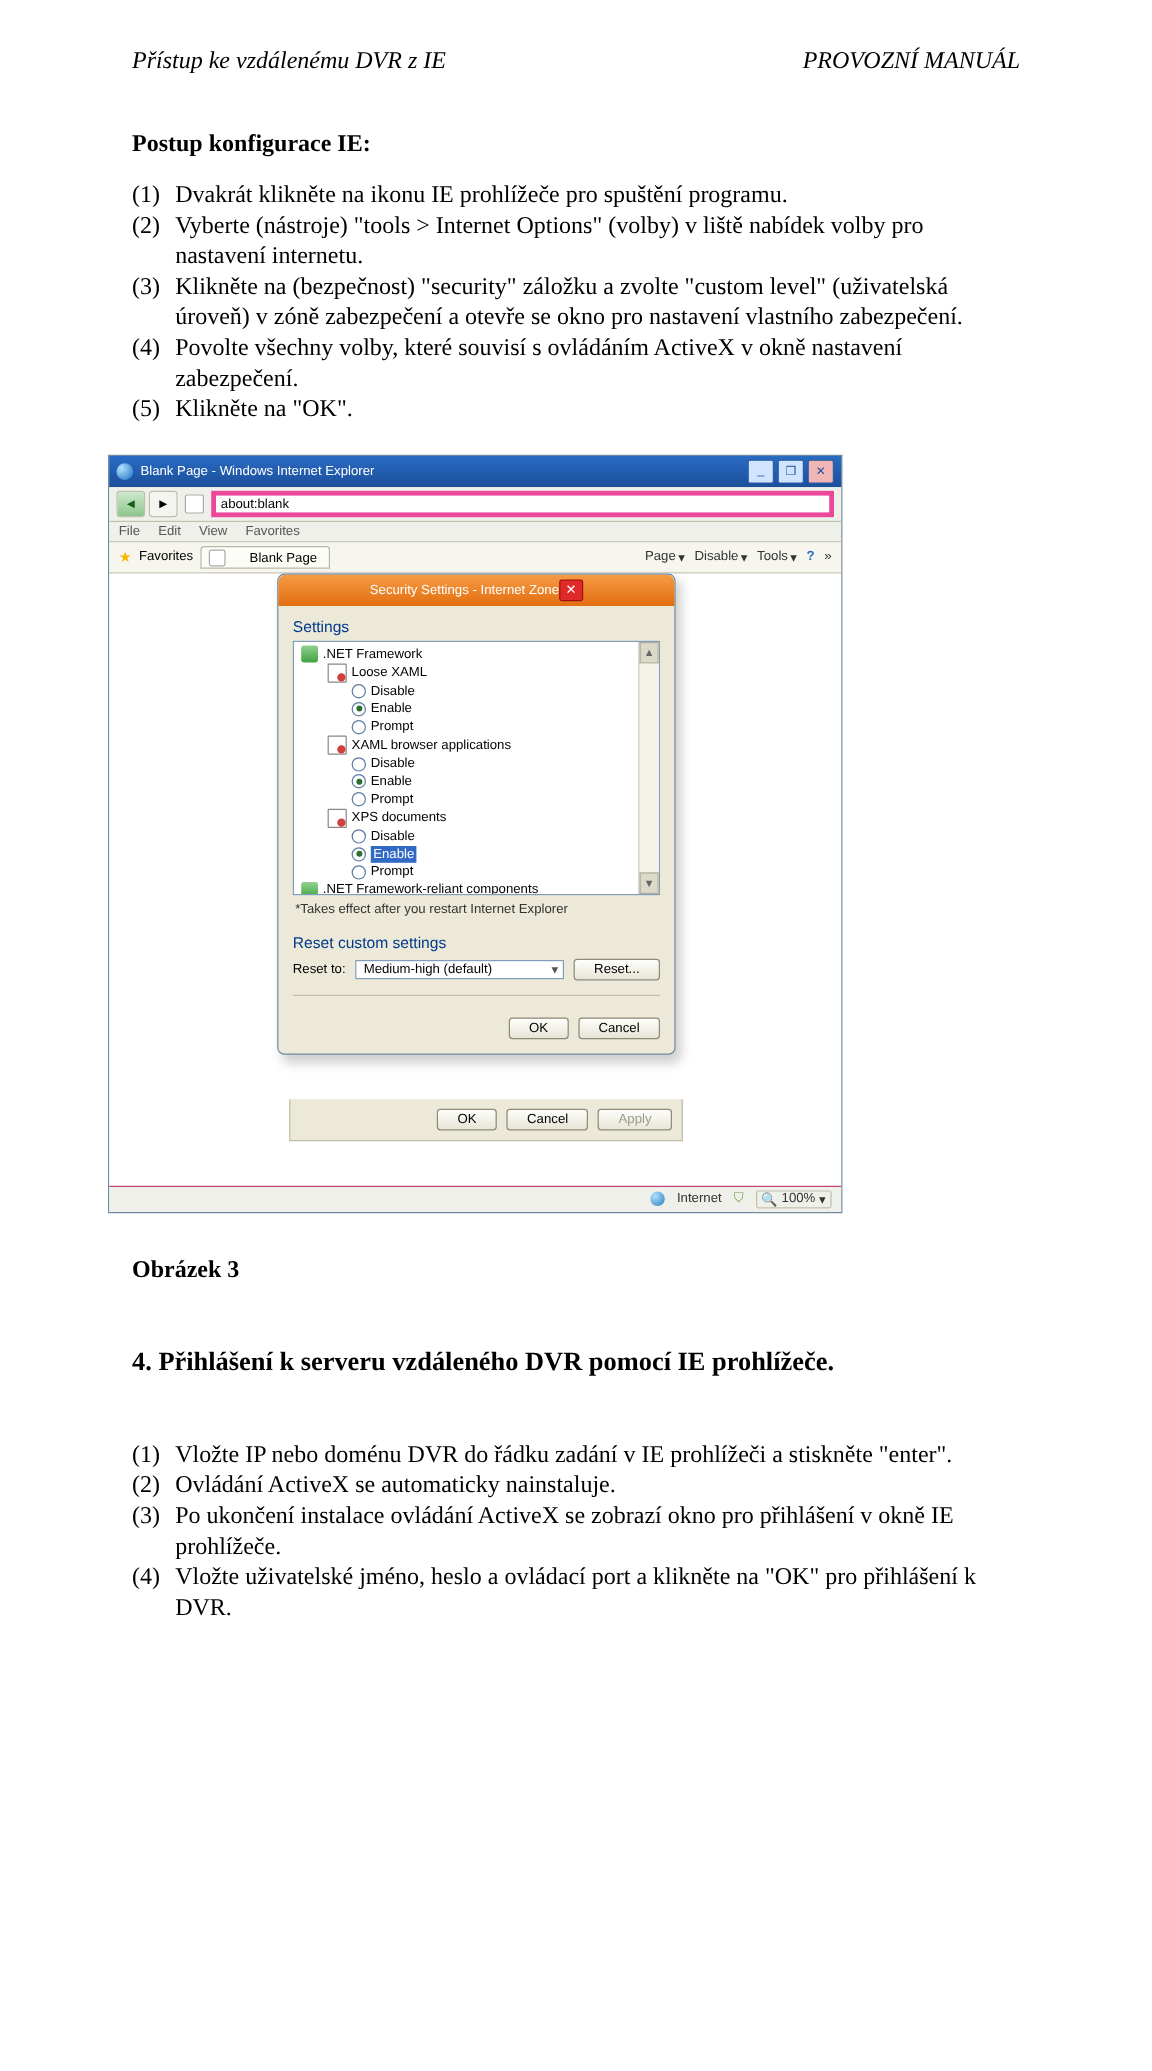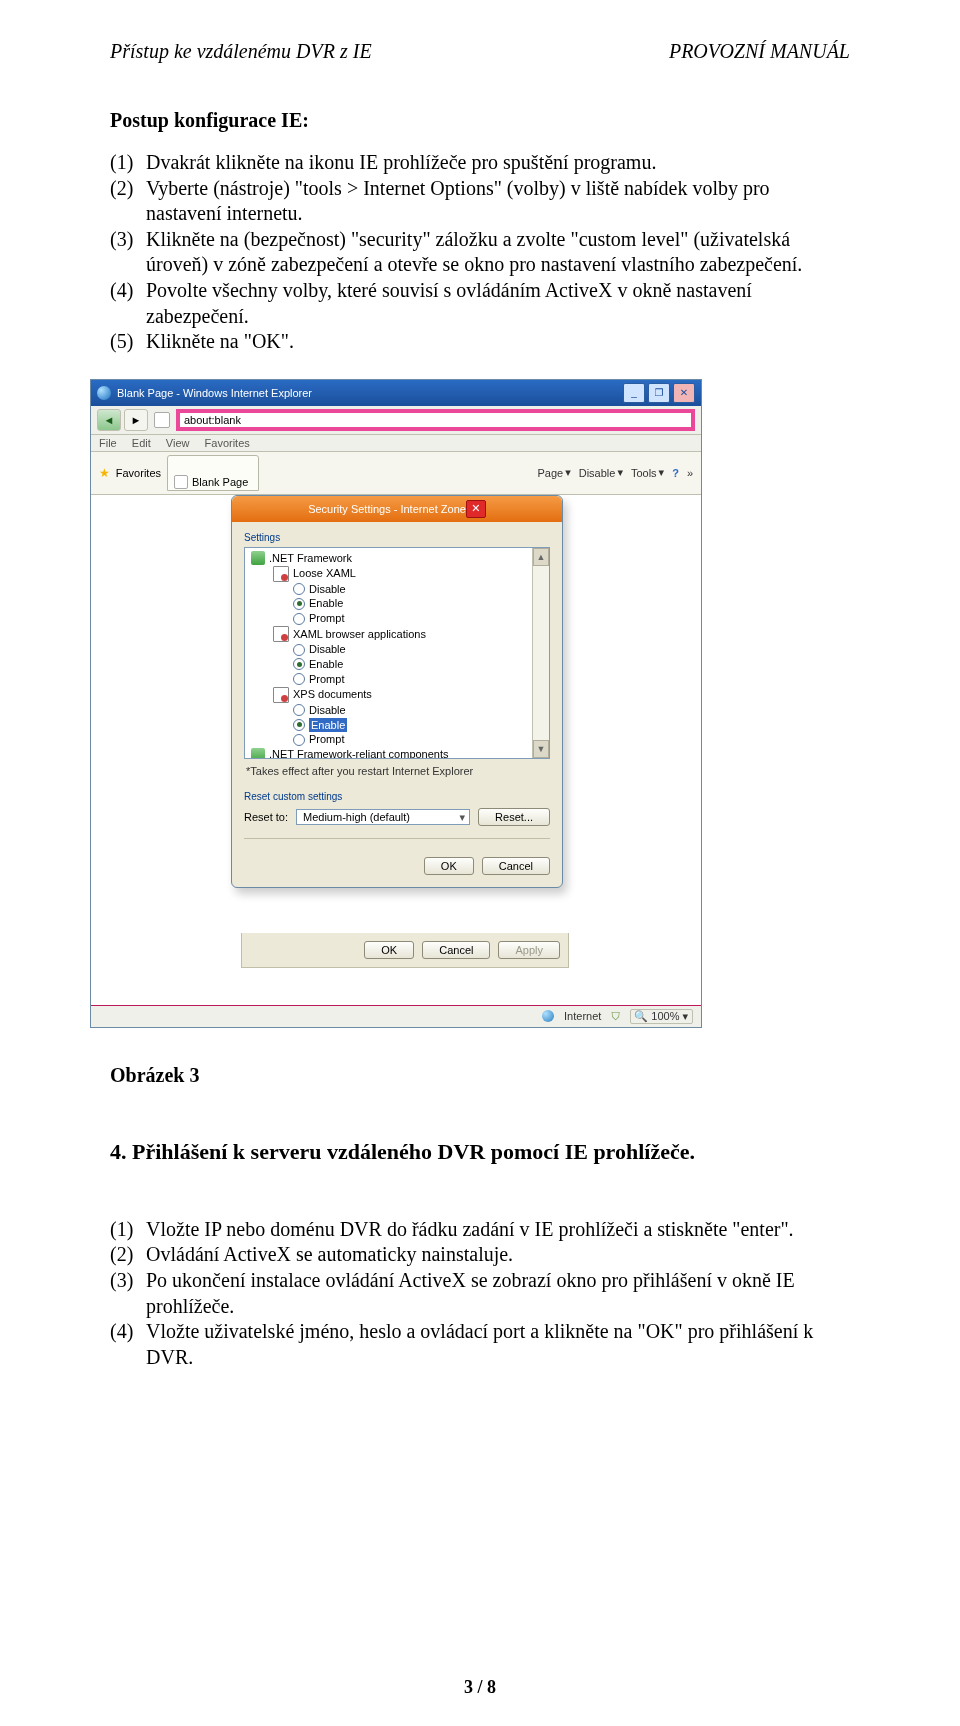--- a/index.html
+++ b/index.html
@@ -83,22 +83,22 @@
     background:#f0f0ea; padding:2px 8px; border-bottom:1px solid #c0c0b0;
     color:#555;
   }
   .ie-menubar span { margin-right: 12px; }
   .ie-favbar {
     background:#f6f5ee; padding:3px 8px; display:flex; align-items:center; justify-content:space-between;
     border-bottom:1px solid #c0c0b0;
   }
   .fav-left { display:flex; align-items:center; gap:6px; }
   .tab {
-    border:1px solid #b8b8a8; padding:19px 10px 1px 6px; border-radius:3px 3px 0 0;
-    background:#fdfdf8; display:flex; align-items:center; gap:4px;
+    border:1px solid #b8b8a8; padding:2px 10px 1px 6px; border-radius:3px 3px 0 0;
+    background:#fdfdf8; display:flex; align-items:center; gap:20px;
   }
   .star { color:#f7b500; font-size:12px; }
   .fav-right { display:flex; gap:8px; color:#333; align-items:center; }
   .fav-right span { display:flex; align-items:center; gap:2px; }
 
   
   .io-dialog {
     position:absolute; left:194px; top:14px; width:240px; height:20px;
     background:linear-gradient(#3d7ecf,#2a6bc3); color:#fff; padding:2px 8px;
     border:1px solid #2a5ca0; border-bottom:none; border-radius:4px 4px 0 0;
@@ -114,21 +114,21 @@
   }
   .ss-titlebar {
     background:linear-gradient(#f59b45,#e36e10); color:#fff;
     display:flex; justify-content:center; align-items:center;
     padding:4px 6px; font-weight:normal; border-radius:6px 6px 0 0;
   }
   .ss-close { width:18px; height:16px; background:#e02a2a; border:1px solid #a01010;
     color:#fff; display:flex; align-items:center; justify-content:center; font-size:11px;
     border-radius:2px; }
   .ss-body { padding:10px 12px 12px 12px; }
-  .group-label { color:#003a8c; font-size:10px; margin-bottom:4px; }
+  .group-label { color:#003a8c; font-size:13px; margin-bottom:4px; }
   .tree-box {
     border:1px solid #7f9db9; background:#fff; height:210px; overflow:hidden;
     position:relative;
   }
   .tree-scroll { position:absolute; right:0; top:0; bottom:0; width:16px;
     background:#efe; border-left:1px solid #c0c0b0; }
   .tree-scroll .btn { height:16px; background:#dcd9c8; border:1px solid #b0ad9c;
     display:flex; align-items:center; justify-content:center; font-size:9px; color:#666;}
   .tree-scroll .track { background:#f4f3ea; flex:1; }
   .tree-scroll-inner { display:flex; flex-direction:column; height:100%; }
@@ -410,17 +410,14 @@
     <div class="num-line">
         <span class="n">(3)</span>
         <span class="t">Po ukončení instalace ovládání ActiveX se zobrazí okno pro přihlášení v okně IE prohlížeče.</span>
       </div>
     <div class="num-line">
         <span class="n">(4)</span>
         <span class="t">Vložte uživatelské jméno, heslo a ovládací port a klikněte na "OK" pro přihlášení k DVR.</span>
       </div>
   </div>
 
-  <div class="footer">
-    <span style="font-weight:bold;">3 / 8</span>
-  </div>
 
 </div>
 
 </body></html>

